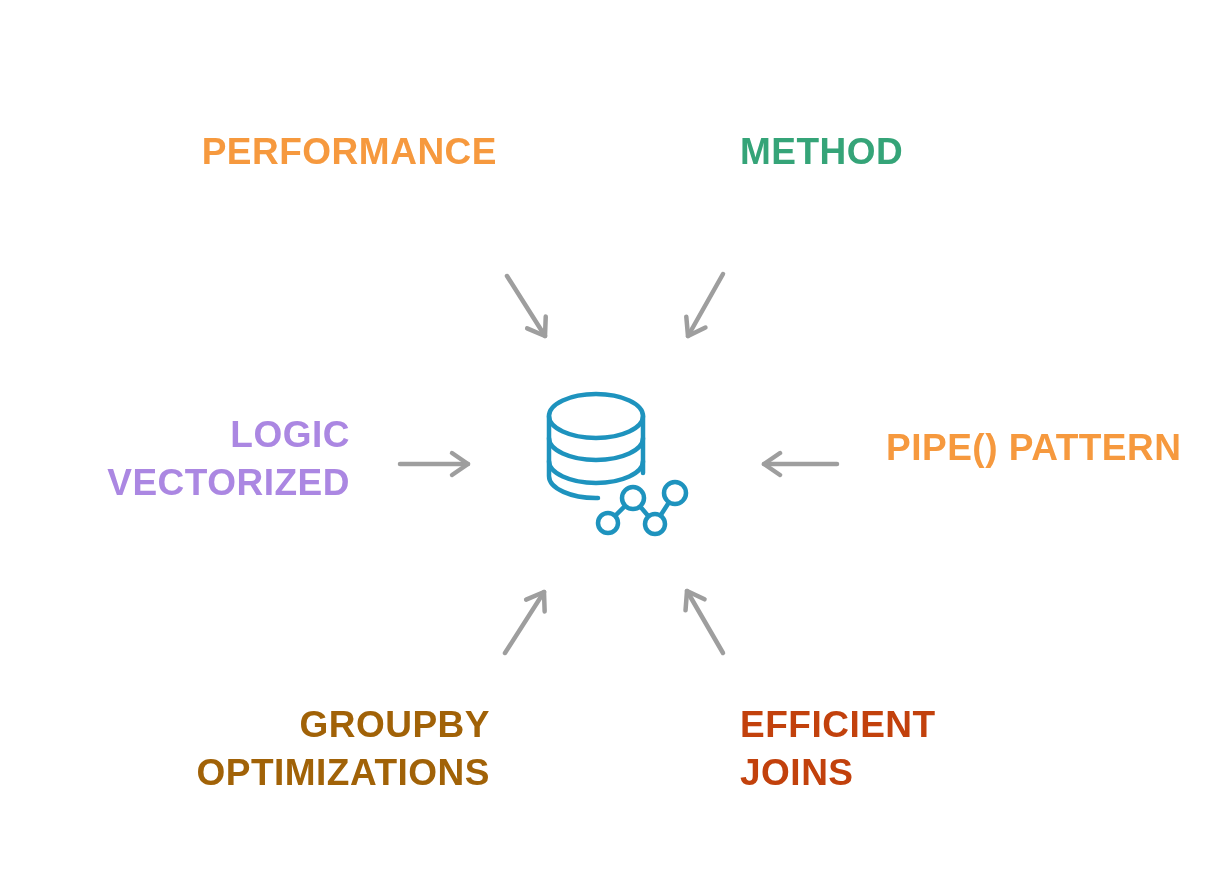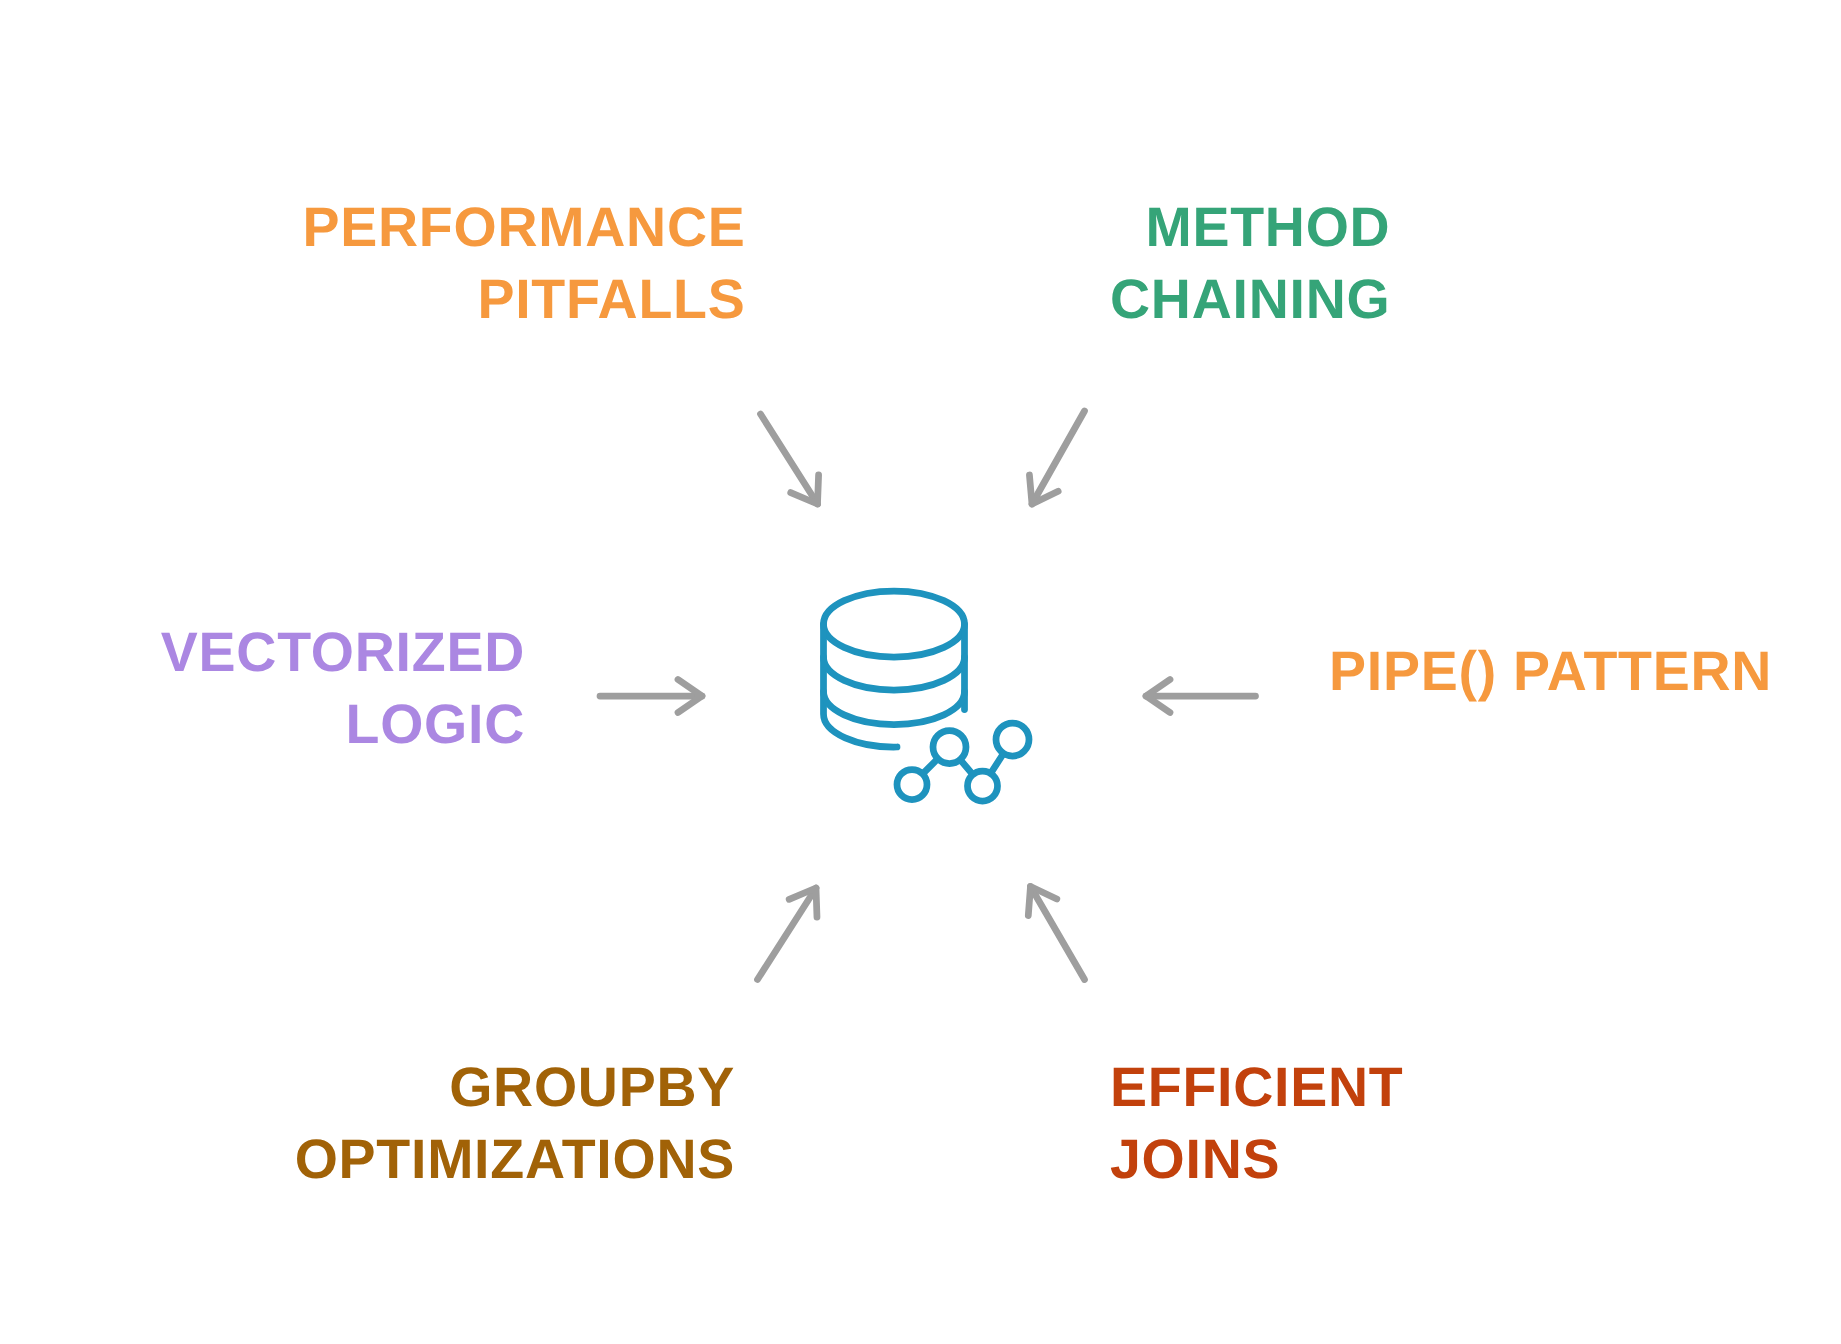--- a/index.html
+++ b/index.html
@@ -94,31 +94,29 @@
       <path class="icon-stroke" d="M73 138 L98 113 L120 139 L140 108"></path>
       <circle class="icon-node" cx="73" cy="138" r="10"></circle>
       <circle class="icon-node" cx="98" cy="113" r="11"></circle>
       <circle class="icon-node" cx="120" cy="139" r="10"></circle>
       <circle class="icon-node" cx="140" cy="108" r="11"></circle>
     </g>
   </svg>
 
   <div class="label pos-tl" style="color: rgb(246, 153, 62);">
     <div>PERFORMANCE</div>
-    <div>PITFALLS</div>
   </div>
 
   <div class="label pos-tr" style="color: rgb(53, 164, 120);">
     <div>METHOD</div>
-    <div>CHAINING</div>
   </div>
 
   <div class="label pos-ml" style="color: rgb(171, 135, 226);">
+    <div>LOGIC</div>
     <div>VECTORIZED</div>
-    <div>LOGIC</div>
   </div>
 
   <div class="label pos-mr" style="color: rgb(246, 153, 62);">
     <div>PIPE() PATTERN</div>
   </div>
 
   <div class="label pos-bl" style="color: #a16207;">
     <div>GROUPBY</div>
     <div>OPTIMIZATIONS</div>
   </div>

